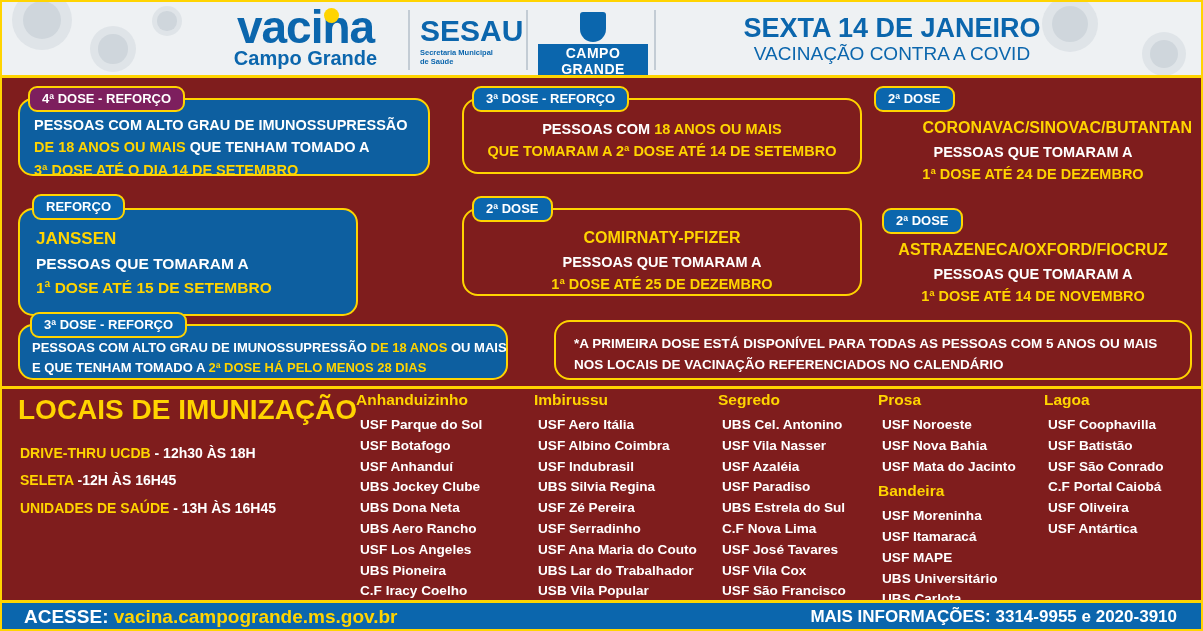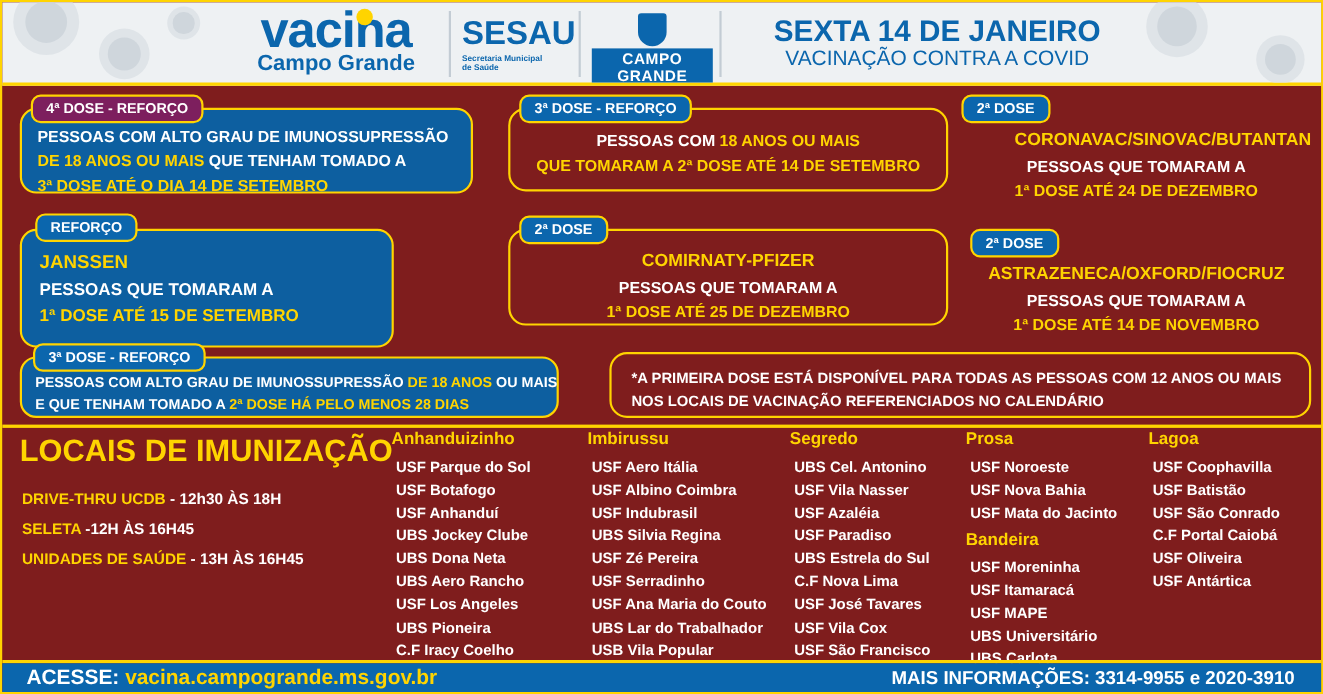--- a/index.html
+++ b/index.html
@@ -122,21 +122,21 @@
     font-size: 14px;
     font-weight: bold;
     background: #0b66ad;
     color: #fff;
     padding: 1px 4px;
     display: inline-block;
     letter-spacing: 0.5px;
   }
   .header-date {
     position: absolute;
-    left: 660px; top: 12px;
+    left: 700px; top: 12px;
     width: 380px;
     text-align: center;
     color: #0b66ad;
   }
   .header-date .d1 {
     font-size: 27px;
     font-weight: bold;
     line-height: 1.05;
   }
   .header-date .d2 {
@@ -370,21 +370,21 @@
   <div class="card card-filled" style="left:16px; top:322px; width:490px; height:56px;">
     <div class="tag" style="left:10px; top:-14px;">3ª DOSE - REFORÇO</div>
     <div class="card-body" style="left:12px; right:6px; top:12px;">
       <div class="line" style="font-size:13px;">PESSOAS COM ALTO GRAU DE IMUNOSSUPRESSÃO <span class="hl">DE 18 ANOS</span> OU MAIS</div>
       <div class="line" style="font-size:13px;">E QUE TENHAM TOMADO A <span class="hl">2ª DOSE HÁ PELO MENOS 28 DIAS</span></div>
     </div>
   </div>
 
   <div class="card" style="left:552px; top:318px; width:638px; height:60px;">
     <div class="card-body" style="left:18px; right:10px; top:12px;">
-      <div class="line" style="font-size:13.5px;">*A PRIMEIRA DOSE ESTÁ DISPONÍVEL PARA TODAS AS PESSOAS COM 12 ANOS OU MAIS</div>
+      <div class="line" style="font-size:13.5px;">*A PRIMEIRA DOSE ESTÁ DISPONÍVEL PARA TODAS AS PESSOAS COM 5 ANOS OU MAIS</div>
       <div class="line" style="font-size:13.5px;">NOS LOCAIS DE VACINAÇÃO REFERENCIADOS NO CALENDÁRIO</div>
     </div>
   </div>
 
   <div class="hr-yellow" style="top:384px;"></div>
 
   <div class="locais-title">LOCAIS DE IMUNIZAÇÃO</div>
   <div class="hours">
     <div><span class="">DRIVE-THRU UCDB</span><span class="wt"> - 12h30 ÀS 18H</span></div>
     <div><span class="">SELETA</span><span class="wt"> -12H ÀS 16H45</span></div>

